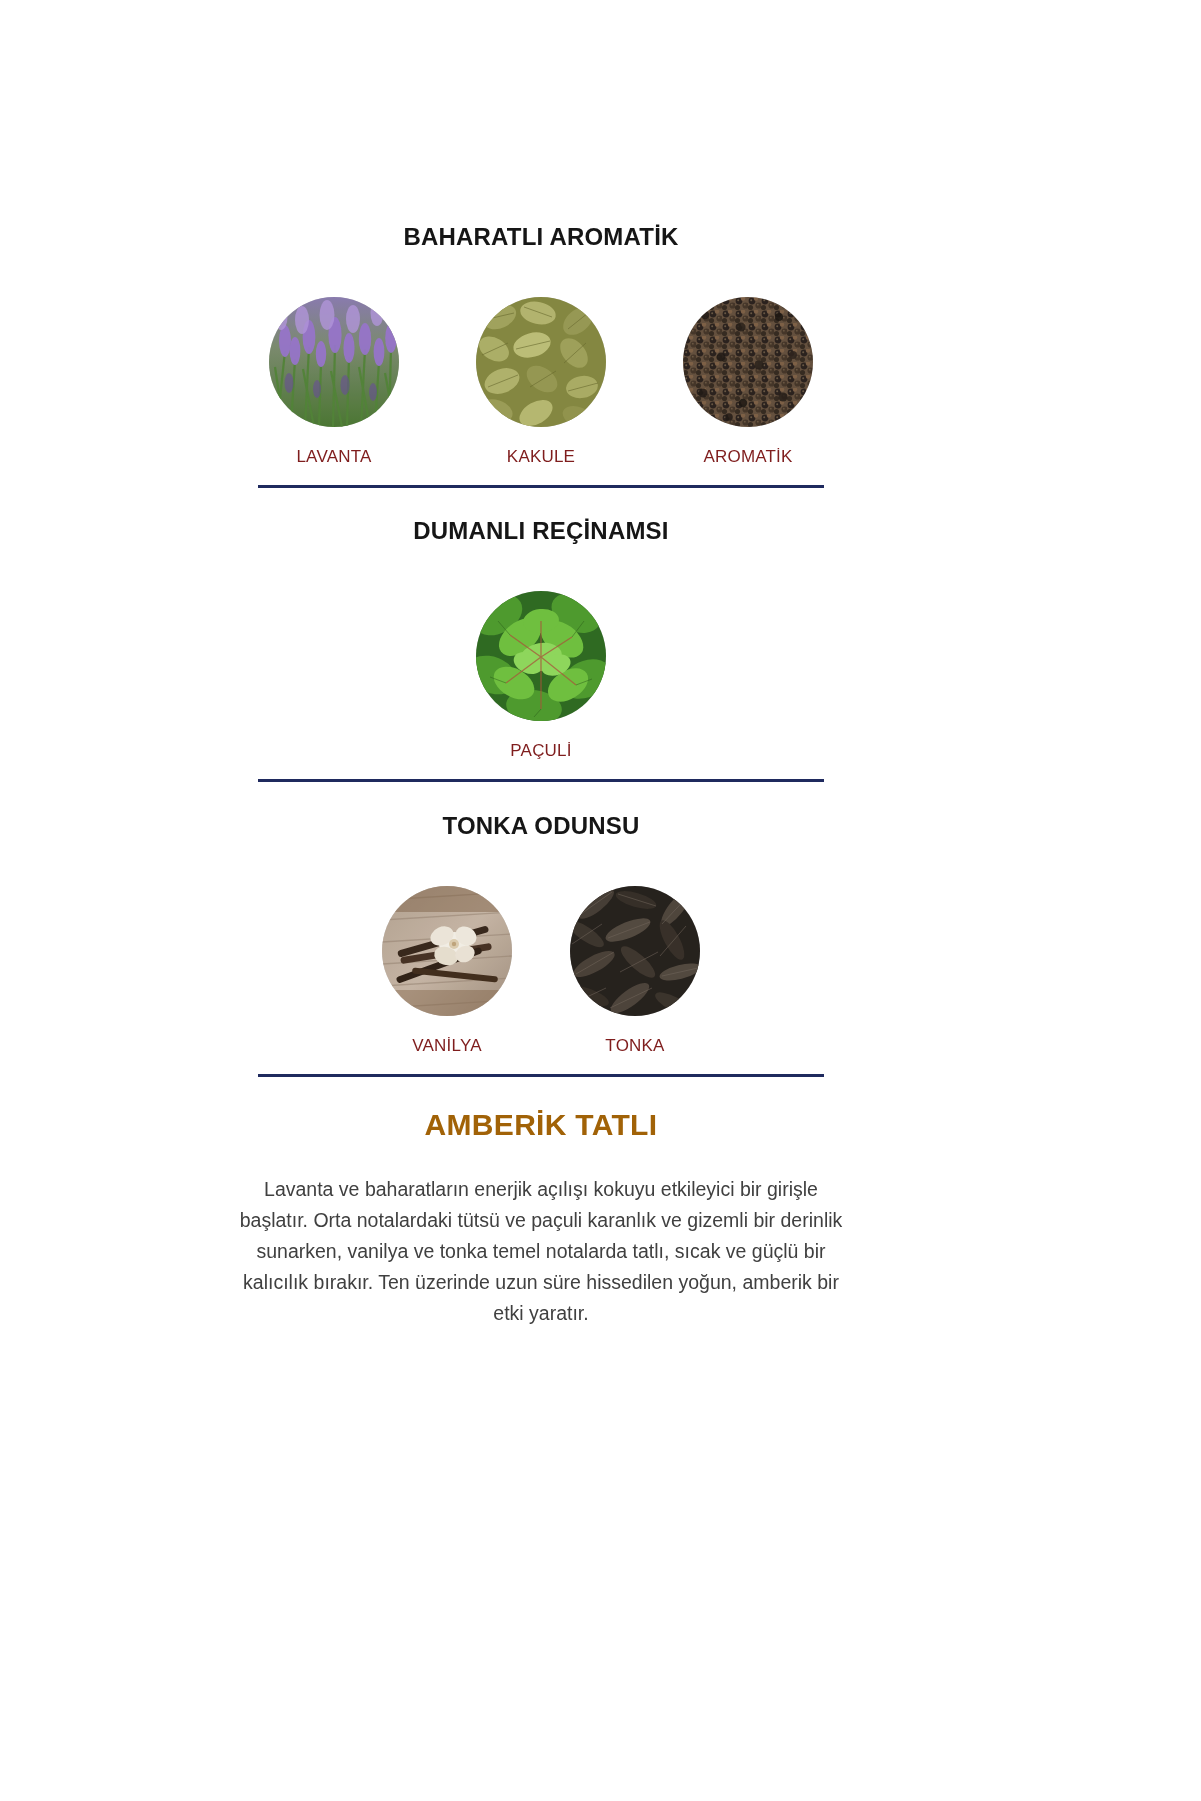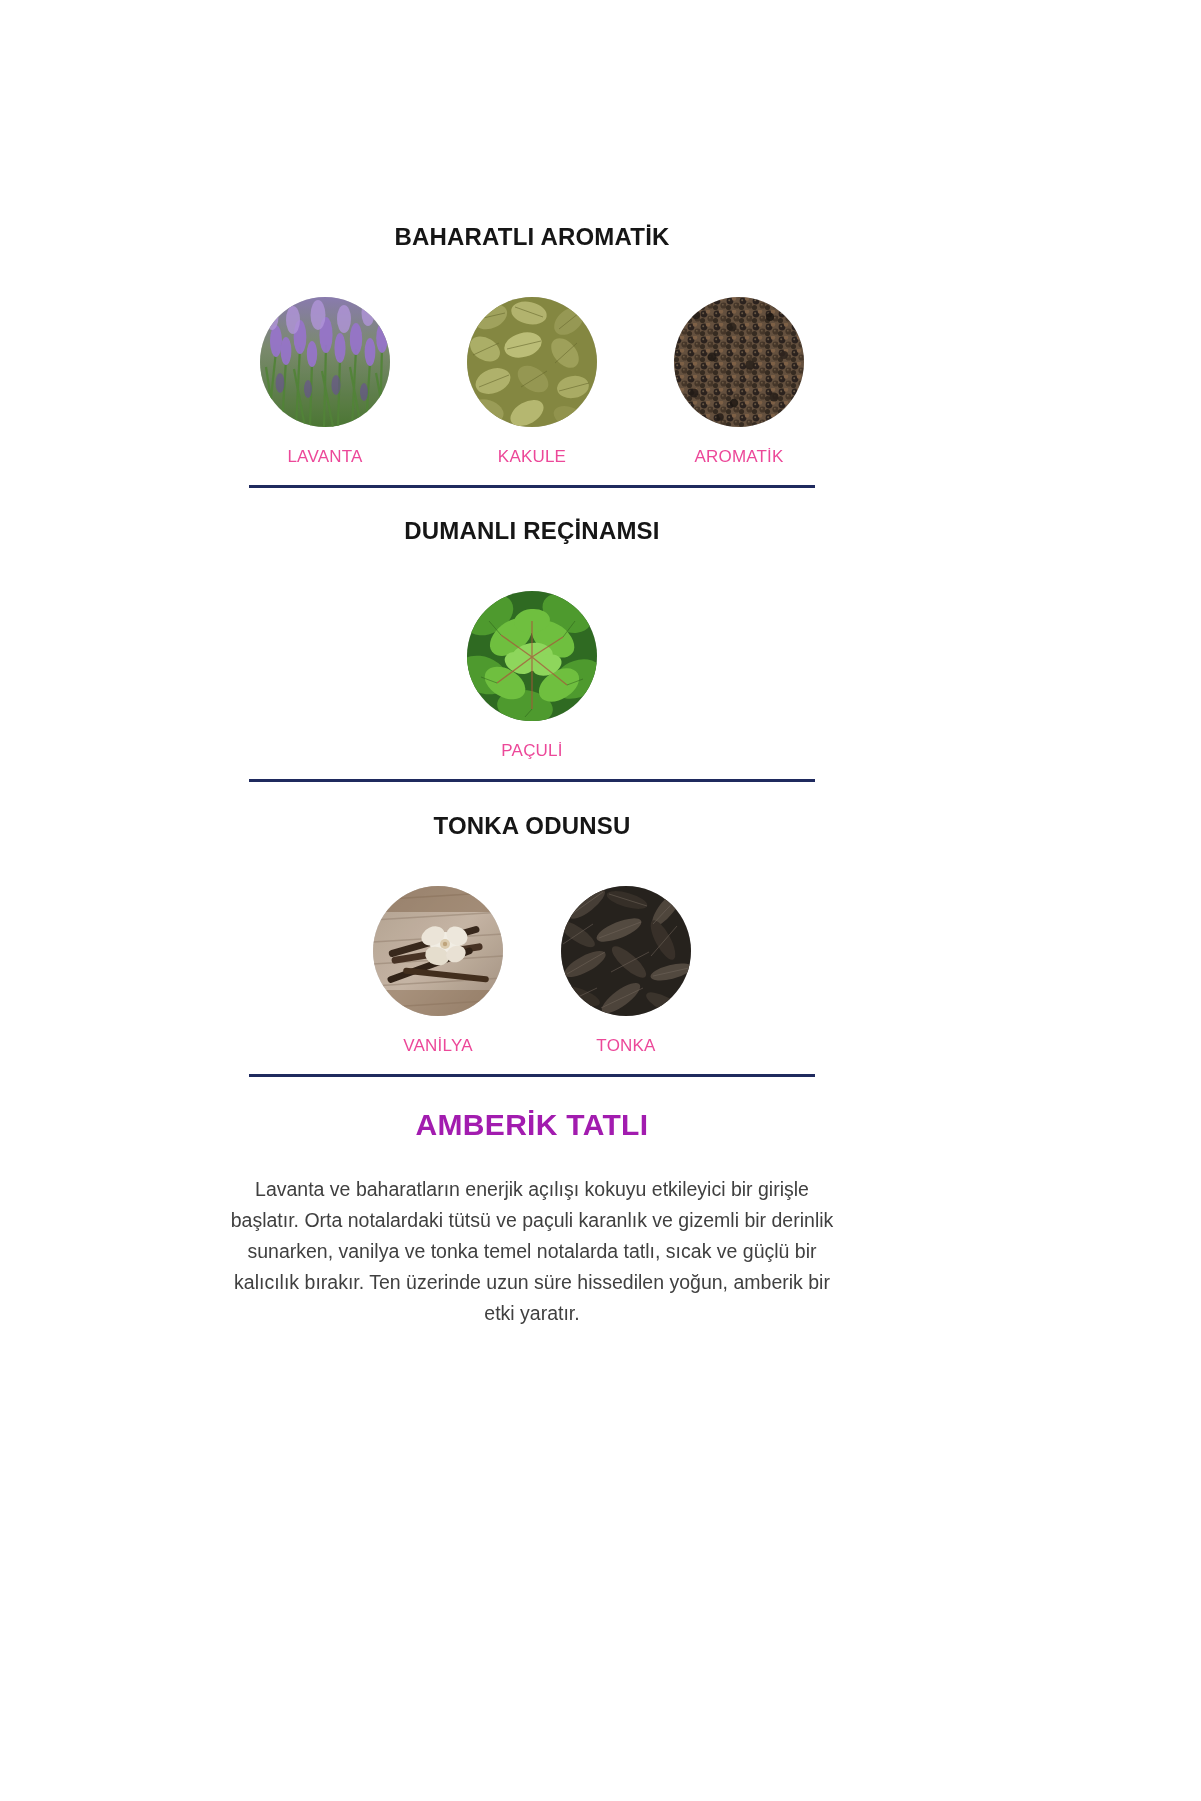--- a/index.html
+++ b/index.html
@@ -71,55 +71,55 @@
     position: relative;
     background: #cfcfcf;
   }
   .thumb > svg { display: block; width: 130px; height: 130px; }
 
   .item-label {
     margin-top: 20px;
     font-family: "Liberation Sans", sans-serif;
     font-size: 17px;
     font-weight: 400;
-    color: #ec4899;
+    color: #7f1d1d;
     letter-spacing: 0.2px;
     text-align: center;
     white-space: nowrap;
   }
 
   .divider {
     width: 566px;
     height: 3px;
     background: #1f2a5e;
     margin: 0;
   }
 
   
   .accord-title {
     text-align: center;
     font-family: "Liberation Sans", sans-serif;
     font-weight: bold;
     font-size: 30px;
-    color: #a21caf;
+    color: #a16207;
     letter-spacing: 0.3px;
     margin: 0;
   }
   .accord-desc {
     margin: 0 auto;
     width: 620px;
     text-align: center;
     font-family: "Liberation Sans", sans-serif;
     font-size: 19.5px;
     line-height: 31px;
     color: #404040;
   }
 
   
-  .at { position: absolute; left: 8px; }
+  .at { position: absolute; left: 17px; }
 </style>
 </head>
 <body>
 
 <div class="page">
   <div class="content">
 
     <div class="at group" style="top:223px;">
       <h2 class="group-title">BAHARATLI AROMATİK</h2>
 

